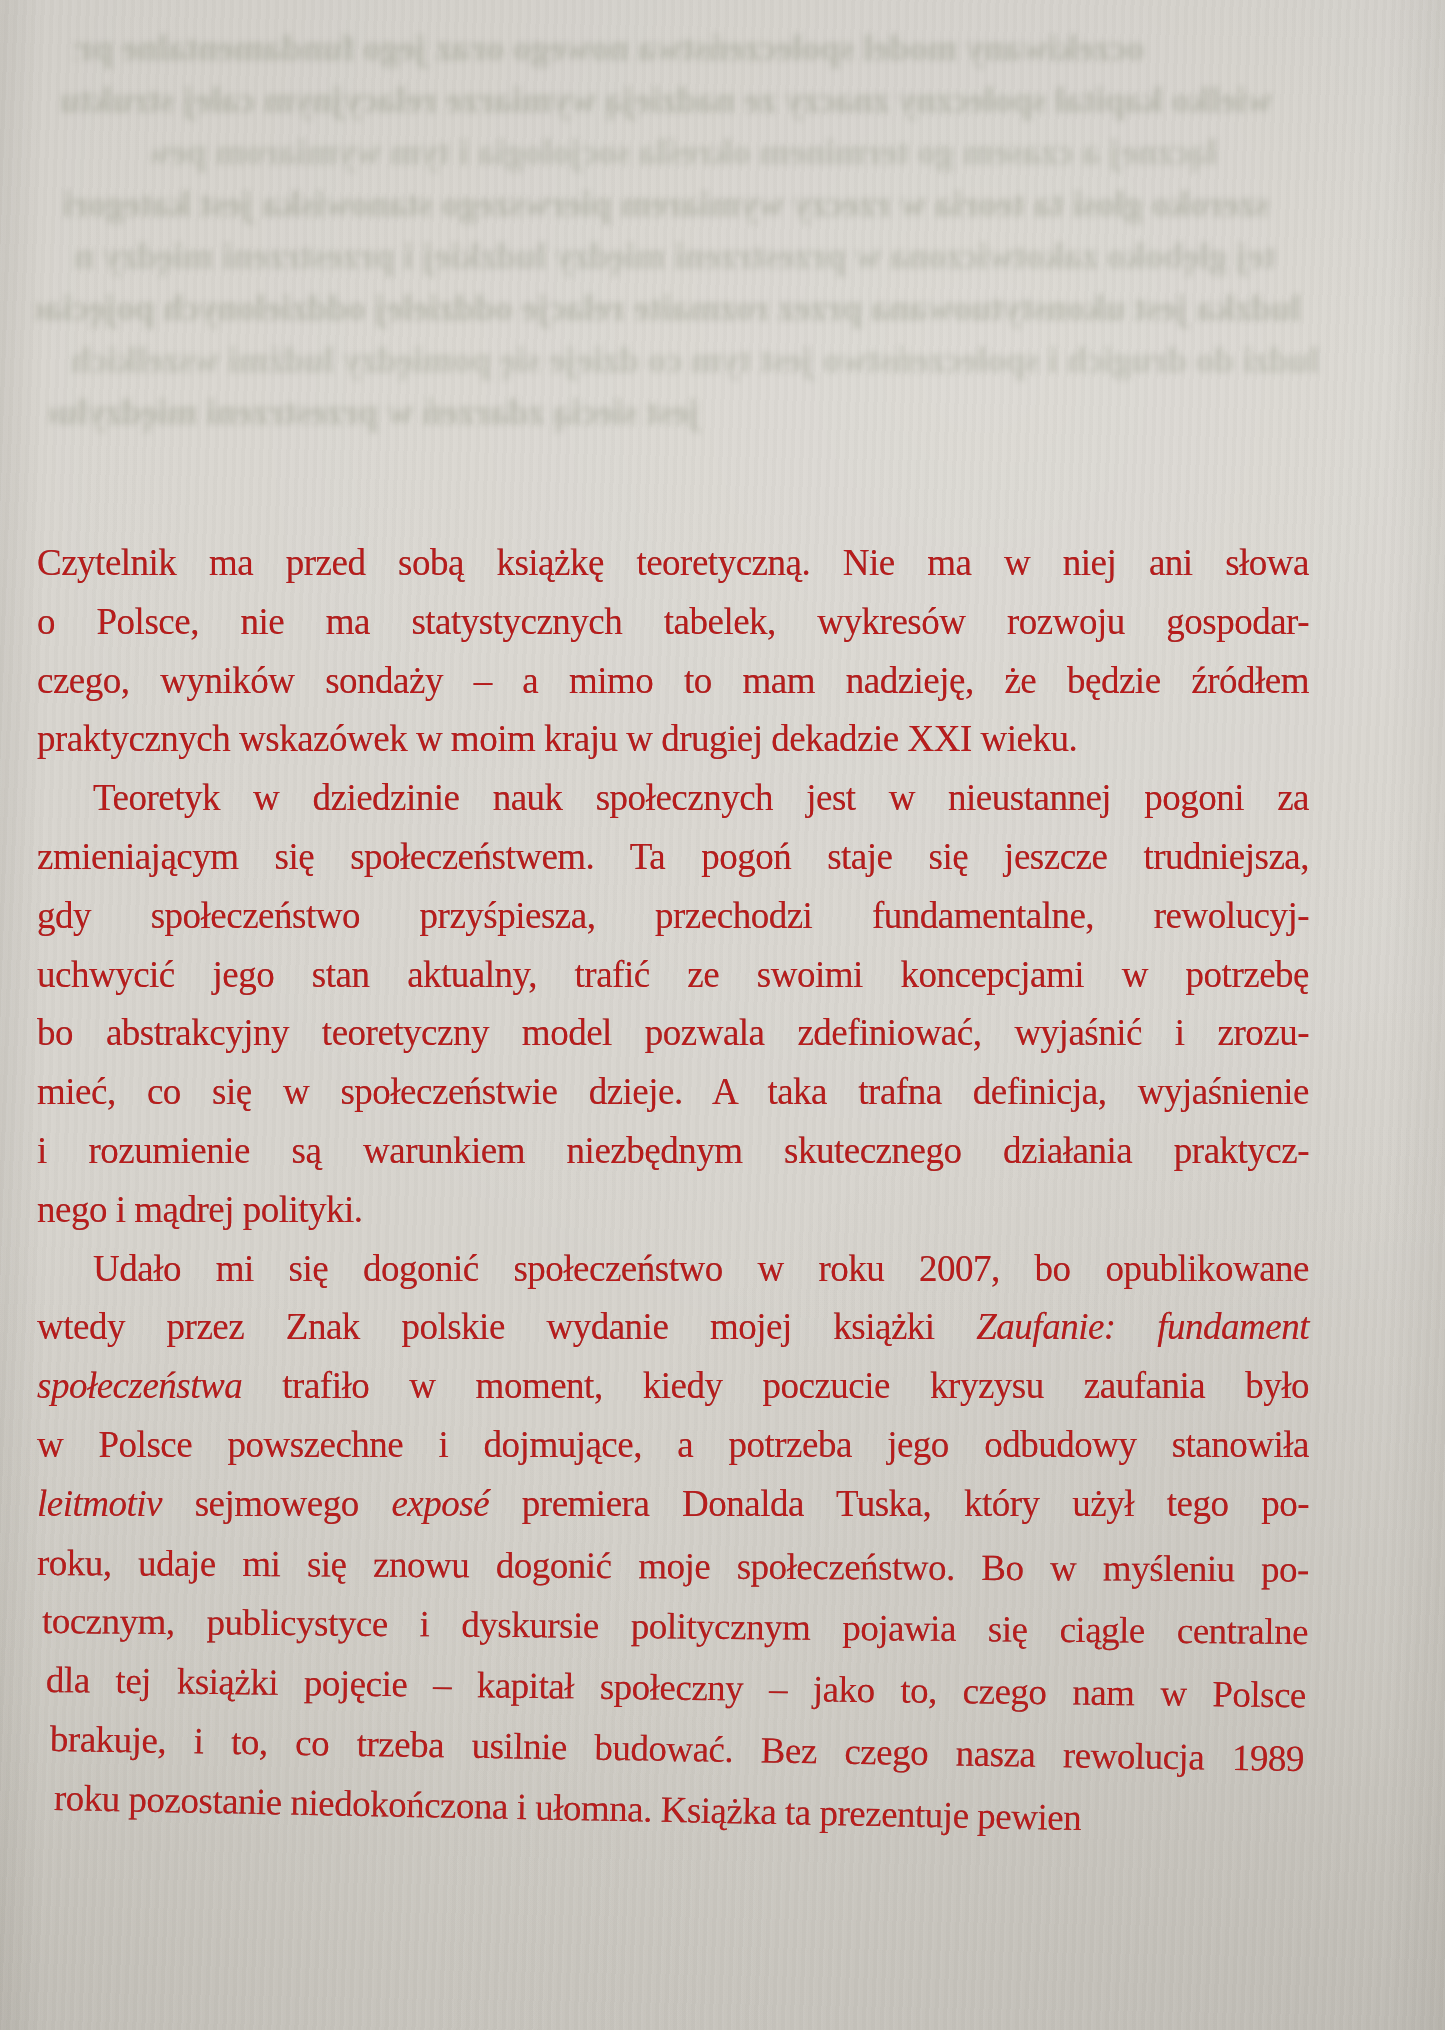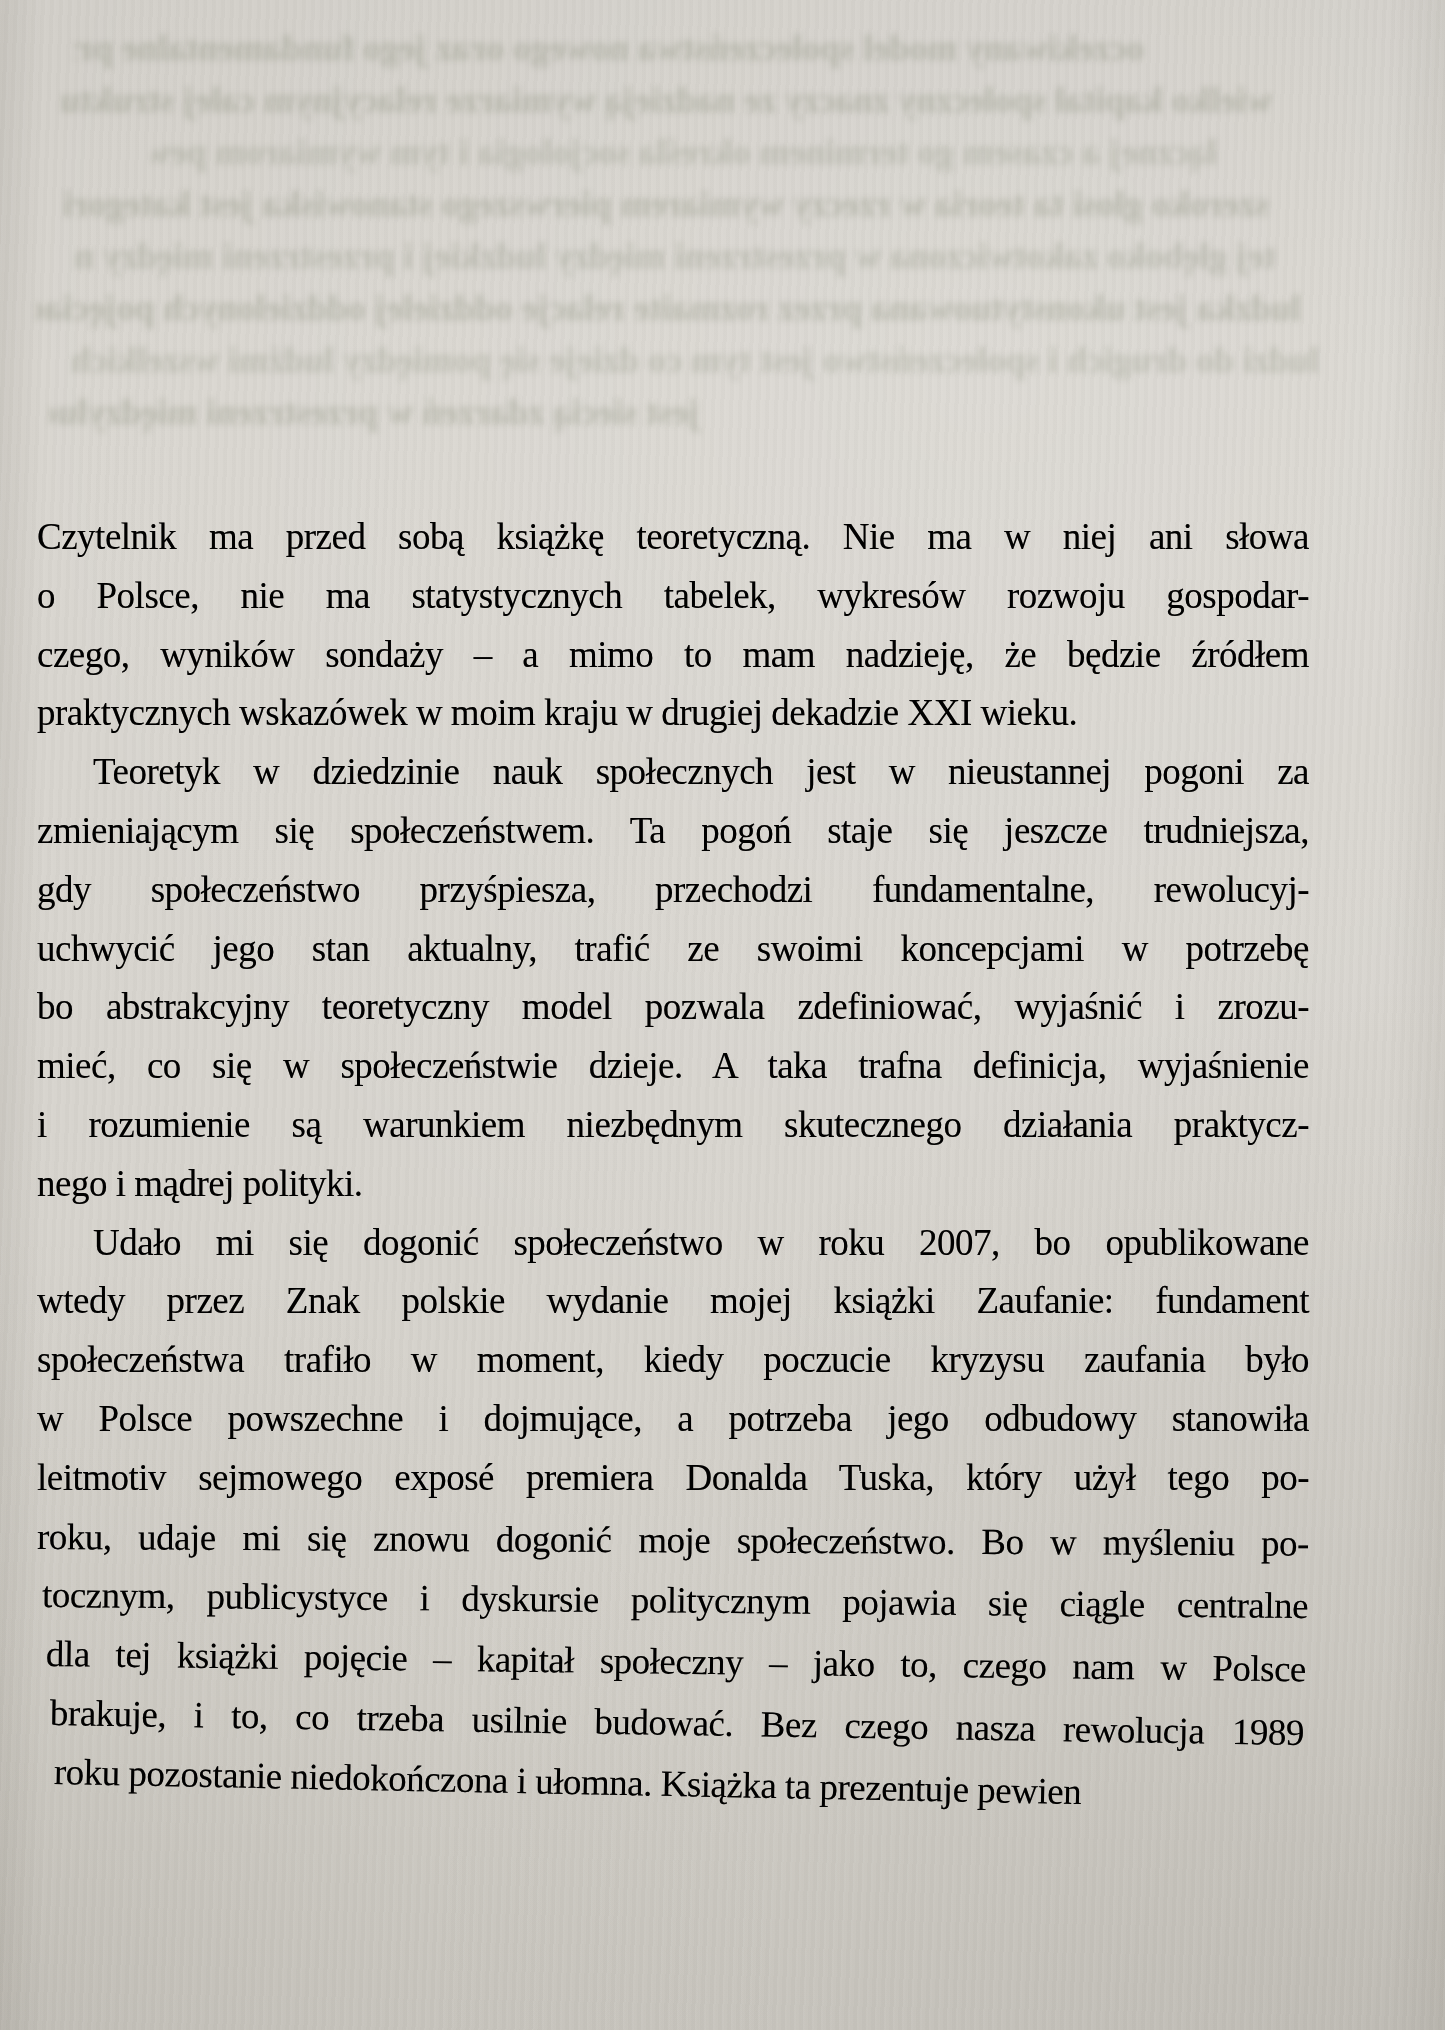--- a/index.html
+++ b/index.html
@@ -59,36 +59,36 @@
   .g3 { margin-left: 30px;  width: 1205px; }
   .g4 { margin-left: 42px;  width: 1200px; color: rgba(116,122,99,0.27); }
   .g5 { margin-left: 2px;   width: 1265px; }
   .g6 { margin-left: 0px;   width: 1285px; color: rgba(116,122,99,0.26); }
   .g7 { margin-left: 16px;  width: 650px;  }
 
   
   .text-block {
     position: absolute;
     left: 37px;
-    top: 508px;
+    top: 534px;
     width: 1272px;
-    color: #000000;
+    color: #b91c1c;
     text-shadow: 0 0 0.6px rgba(54,50,44,0.55);
   }
   .line {
     font-size: 37px;
     letter-spacing: -0.5px;
     line-height: 58.8px;
     height: 58.8px;
     text-align: justify;
     text-align-last: justify;
   }
   .line.indent { text-indent: 56px; font-family: Liberation Serif, serif; }
   .line.lastline { text-align-last: left; }
-  .seg.it { }
+  .seg.it { font-style: italic; }
 
   
   .gl20 { transform: rotate(0.30deg); transform-origin: 0 50%; }
   .gl21 { transform: rotate(0.50deg); transform-origin: 0 50%; margin-left: 5px;  width: calc(100% - 6px); }
   .gl22 { transform: rotate(0.70deg); transform-origin: 0 50%; margin-left: 9px;  width: calc(100% - 12px); }
   .gl23 { transform: rotate(0.92deg); transform-origin: 0 50%; margin-left: 13px; width: calc(100% - 18px); }
   .gl24 { transform: rotate(1.12deg); transform-origin: 0 50%; margin-left: 17px; width: calc(100% - 24px); }
 </style>
 </head>
 <body>

